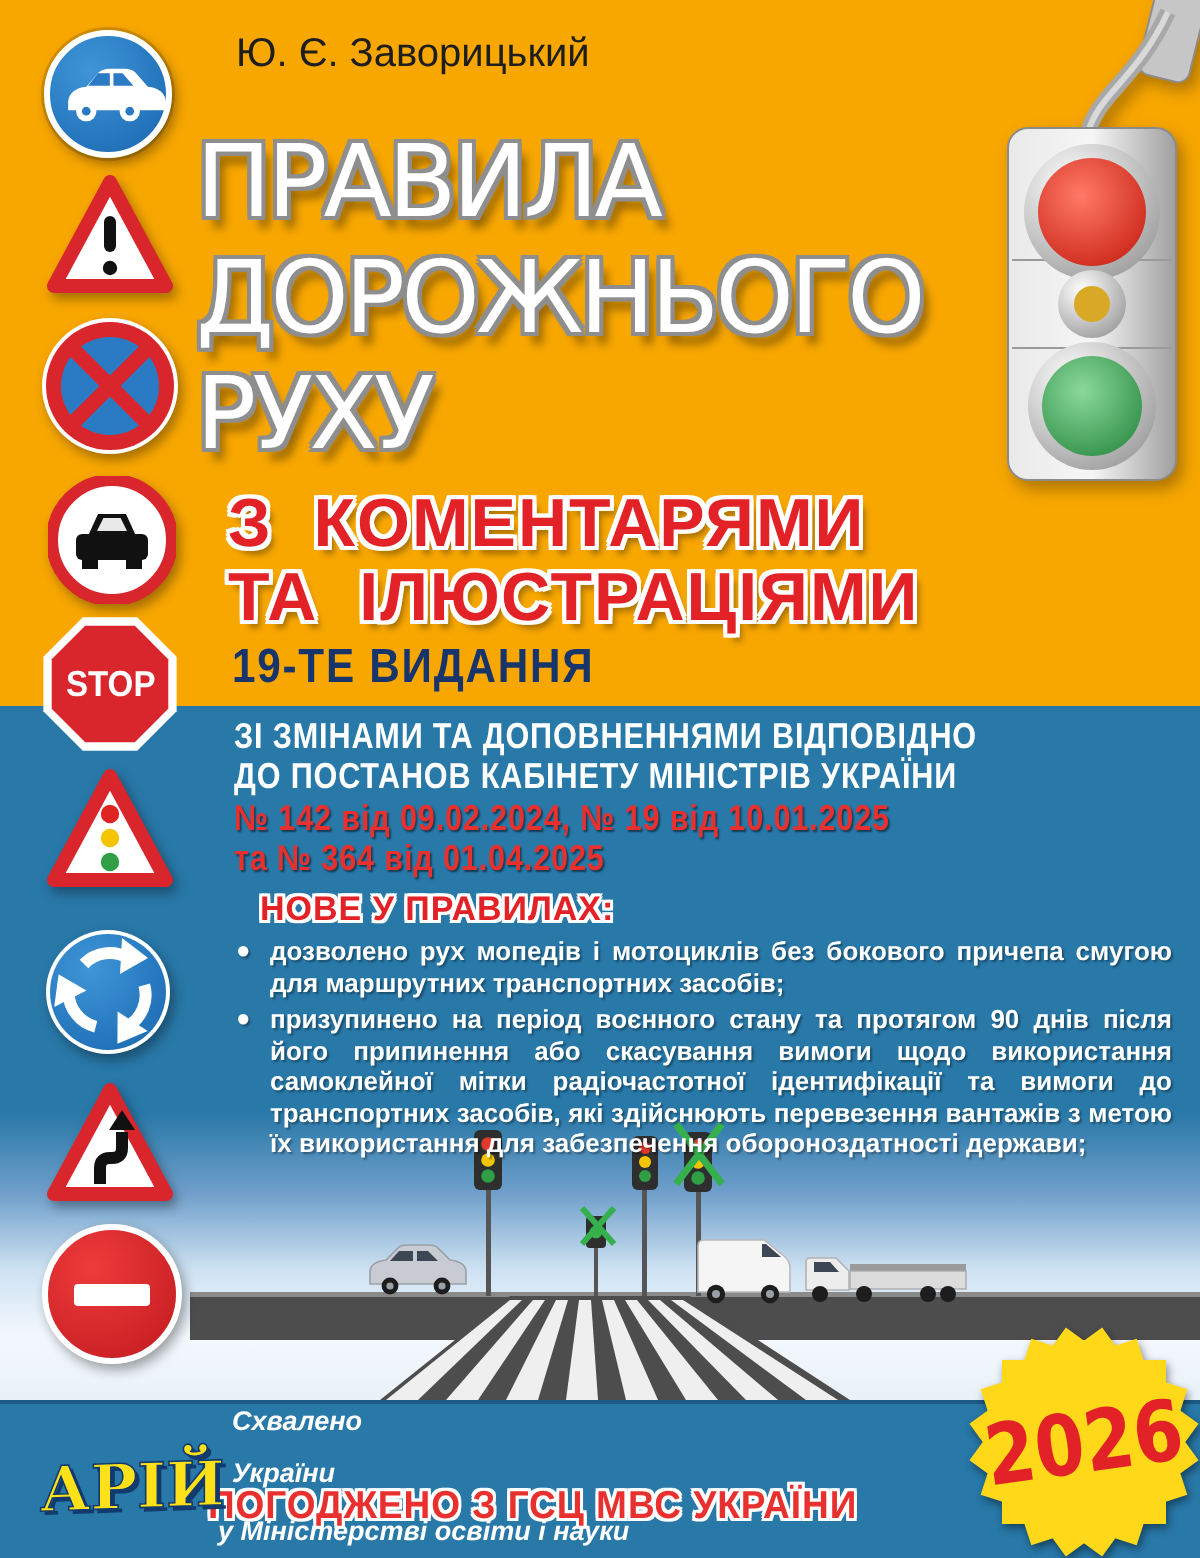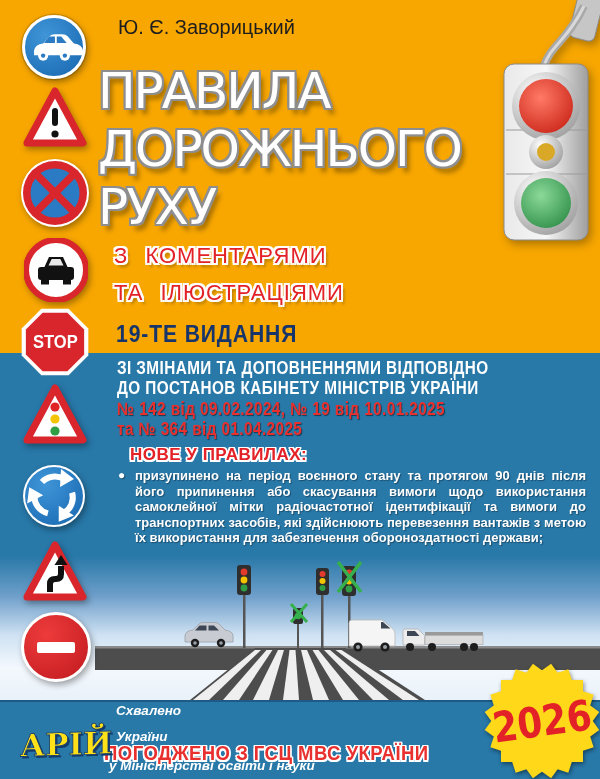--- a/index.html
+++ b/index.html
@@ -15,21 +15,21 @@
   .bottom-band{left:0;top:700px;width:600px;height:79px;background:#2878A8;border-top:2px solid #1d5a85;box-sizing:border-box;}
 
   
   .authors{left:118px;top:16px;font-size:20px;line-height:23px;color:#1e1e1e;}
   .title-line{left:98px;color:#fff;font-weight:normal;font-size:50px;letter-spacing:-2px;
      font-family:"DejaVu Sans",sans-serif;z-index:5;
      text-shadow:-2px -2px 0 #8e8e8e,2px -2px 0 #8e8e8e,-2px 2px 0 #8e8e8e,2px 2px 0 #8e8e8e,
                  -2px 0 0 #8e8e8e,2px 0 0 #8e8e8e,0 -2px 0 #8e8e8e,0 2px 0 #8e8e8e,
                  4px 6px 5px rgba(0,0,0,.4);}
   .t1{top:62px;} .t2{top:120px;} .t3{top:178px;}
-  .subtitle{left:114px;font-size:22px;font-weight:normal;color:#E32227;letter-spacing:1px;word-spacing:10px;z-index:5;
+  .subtitle{left:114px;font-size:34px;font-weight:bold;color:#E32227;letter-spacing:1px;word-spacing:10px;z-index:5;
      text-shadow:-2px -2px 0 #fff,2px -2px 0 #fff,-2px 2px 0 #fff,2px 2px 0 #fff,
                  -2px 0 0 #fff,2px 0 0 #fff,0 -2px 0 #fff,0 2px 0 #fff,3px 4px 3px rgba(0,0,0,.35);}
   .sub1{top:243px;} .sub2{top:280px;}
   .edition{left:116px;top:320px;font-size:24px;font-weight:bold;color:#17356B;
      transform:scaleX(.88);transform-origin:left;letter-spacing:1px;}
   .amend{left:117px;font-size:18px;font-weight:bold;color:#fff;transform:scaleX(.85);transform-origin:left;
      letter-spacing:.5px;white-space:nowrap;}
   .am1{top:358px;} .am2{top:378px;}
   .decree{left:117px;font-size:18px;font-weight:bold;color:#E8302E;transform:scaleX(.85);transform-origin:left;
      letter-spacing:.5px;white-space:nowrap;text-shadow:1px 1px 1px rgba(0,0,0,.5);}
@@ -130,20 +130,21 @@
 
 <div class="abs edition">19-ТЕ ВИДАННЯ</div>
 
 <div class="abs amend am1">ЗІ ЗМІНАМИ ТА ДОПОВНЕННЯМИ ВІДПОВІДНО</div>
 <div class="abs amend am2">ДО ПОСТАНОВ КАБІНЕТУ МІНІСТРІВ УКРАЇНИ</div>
 <div class="abs decree d1">№ 142 від 09.02.2024, № 19 від 10.01.2025</div>
 <div class="abs decree d2">та № 364 від 01.04.2025</div>
 
 <div class="abs new-heading">НОВЕ У ПРАВИЛАХ:</div>
 <div class="abs bullets">
+  <div class="bullet-item">дозволено рух мопедів і мотоциклів без бокового причепа смугою для маршрутних транспортних засобів;</div>
   <div class="bullet-item">призупинено на період воєнного стану та протягом 90 днів після його припинення або скасування вимоги щодо використання самоклейної мітки радіочастотної ідентифікації та вимоги до транспортних засобів, які здійснюють перевезення вантажів з метою їх використання для забезпечення обороноздатності держави;</div>
 </div>
 
 <div class="abs" style="left:95px;top:560px;width:505px;height:140px;z-index:2;">
   <svg width="505" height="140" viewBox="0 0 505 140">
     <rect x="0" y="86" width="505" height="24" fill="#4d4d4d"></rect>
     <rect x="0" y="86" width="505" height="2.5" fill="#8a8a8a"></rect>
     <polygon points="160,88 250,88 330,140 95,140" fill="#4d4d4d"></polygon>
     <g fill="#efefef">
       <polygon points="160,90 166,90 114,140 98,140"></polygon>

